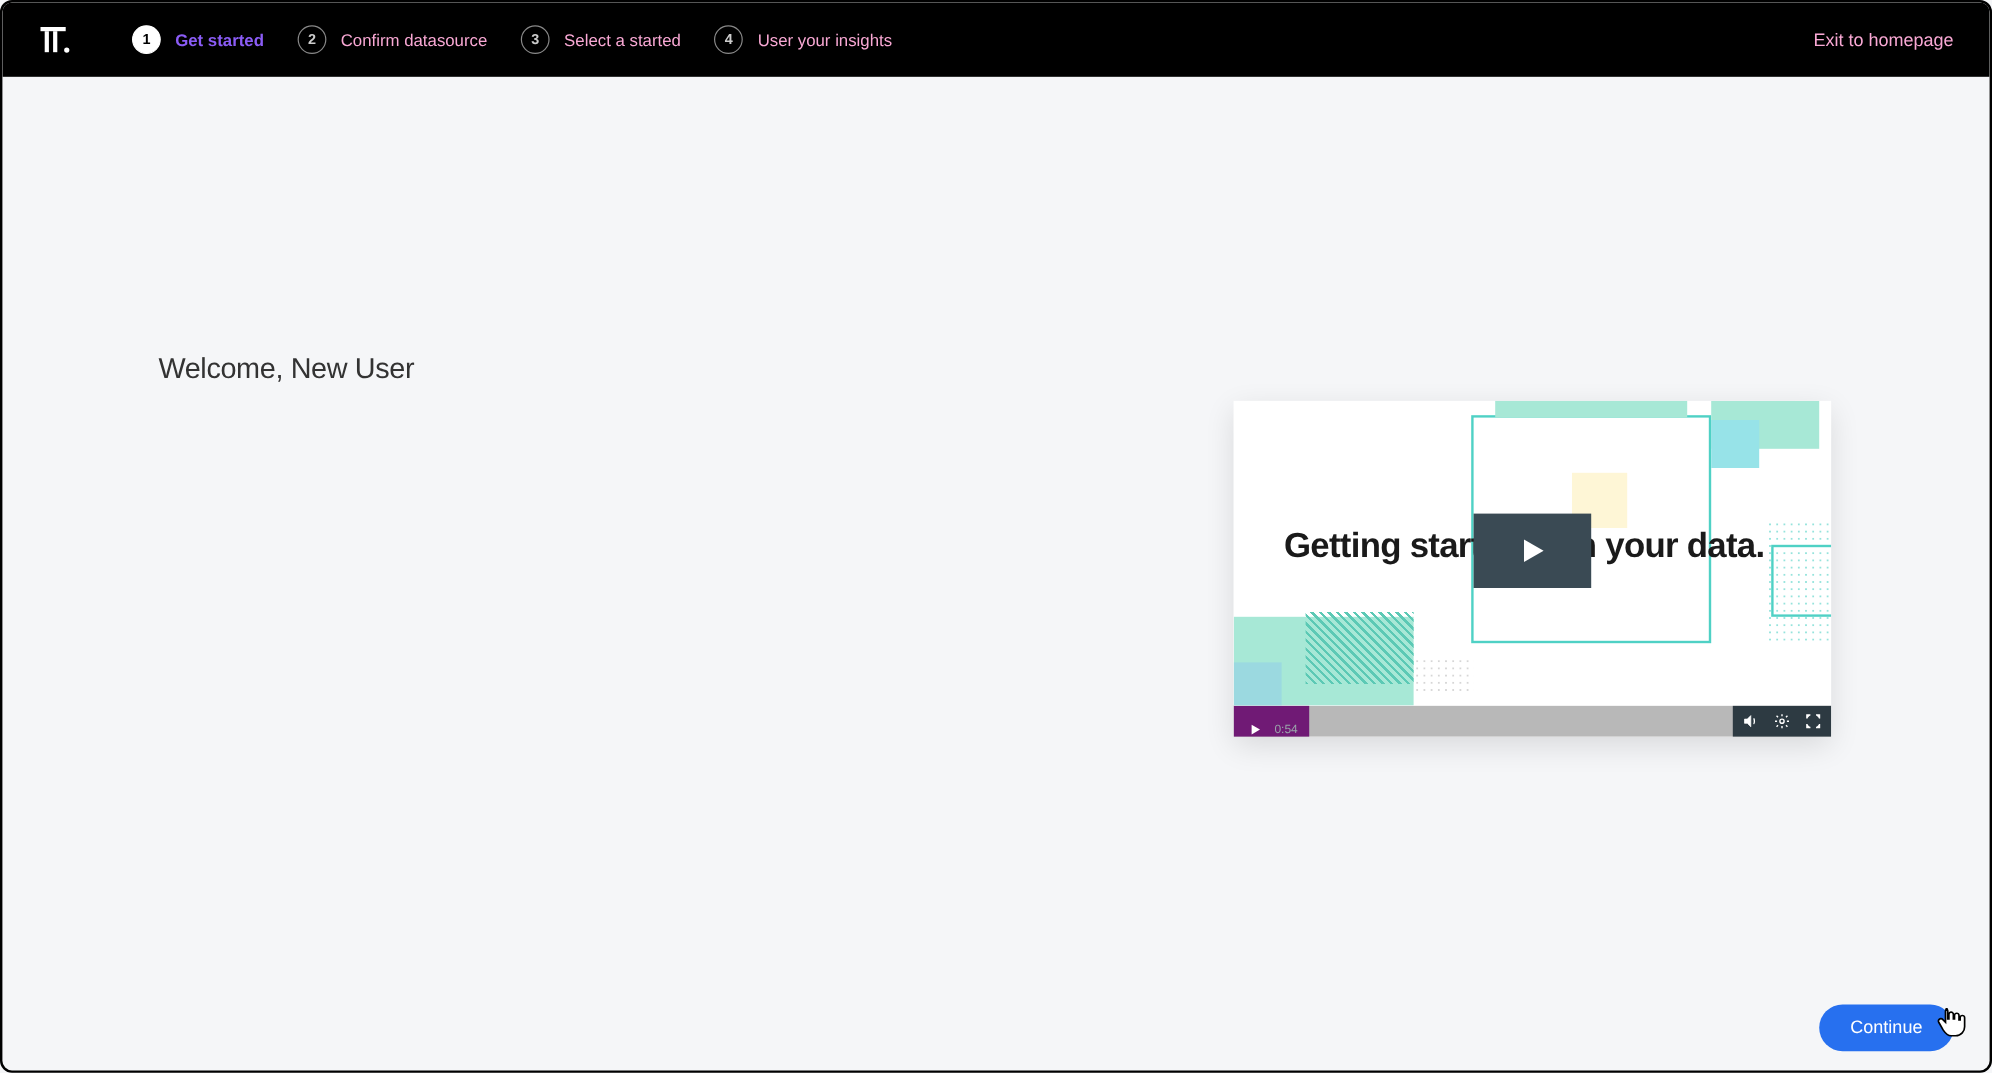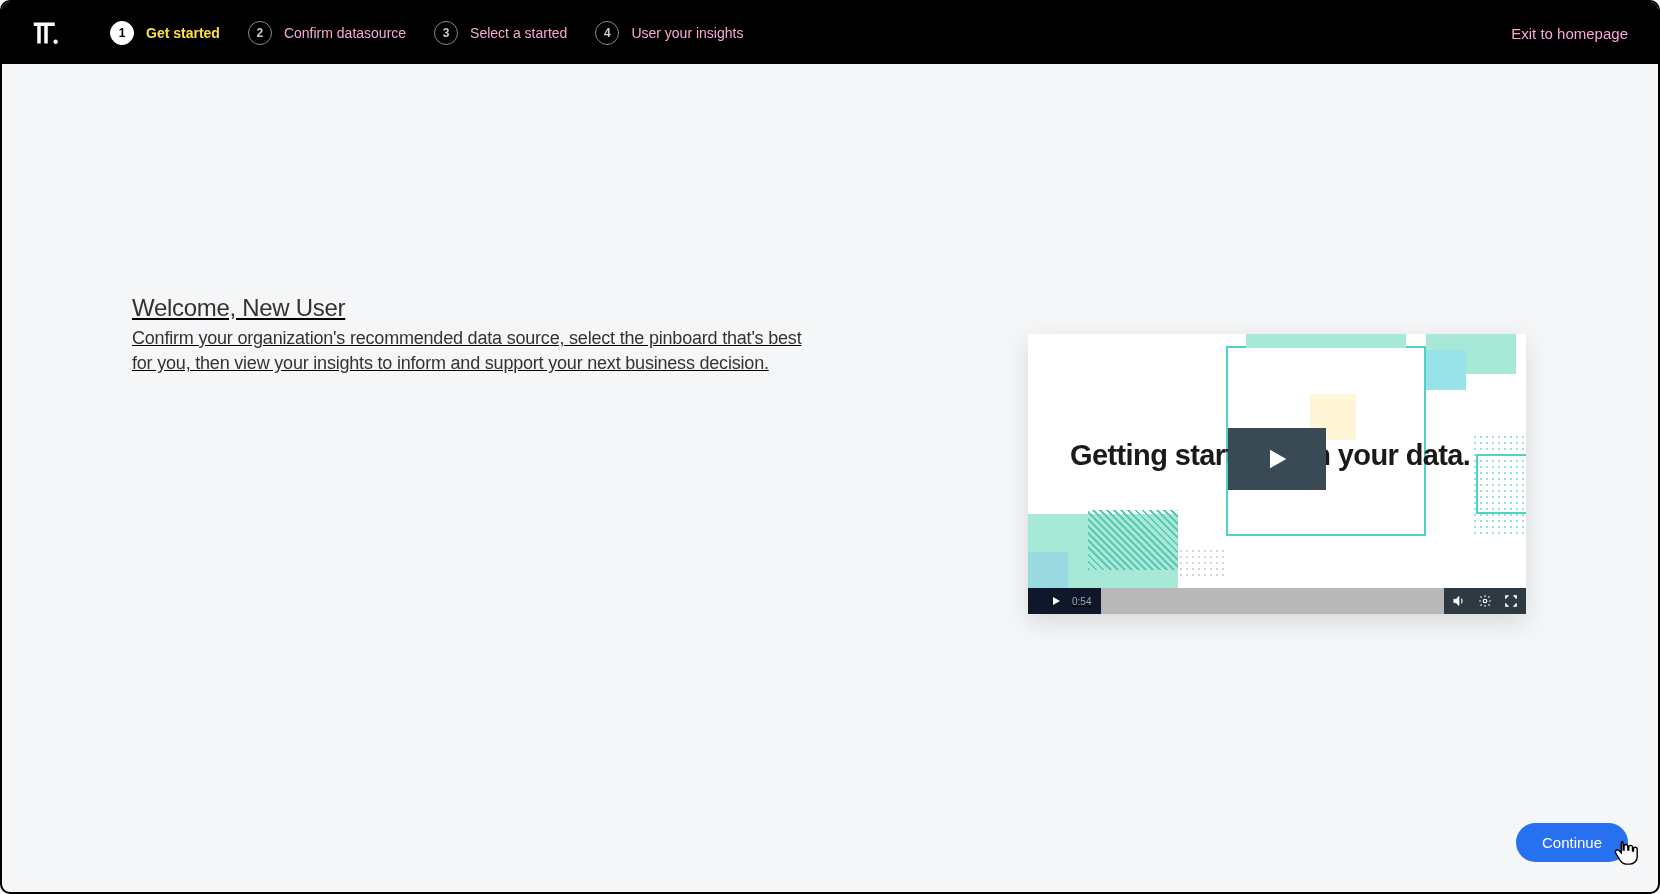--- a/index.html
+++ b/index.html
@@ -62,33 +62,32 @@
     .step.active .step-num {
       background: #fff;
       color: #000;
       border-color: #fff;
     }
     .step-label {
       font-size: 14px;
       color: #f9a8d4;
     }
     .step.active .step-label {
-      color: #fde047;
+      color: #8b5cf6;
       font-weight: 600;
     }
     .exit-link {
       font-size: 15px;
       color: #f9a8d4;
       cursor: pointer;
     }
     .main {
       display: flex;
       padding: 230px 130px 0 130px;
       gap: 76px;
-      text-decoration: underline;
     }
     .left-col {
       flex: 0 0 700px;
     }
     .welcome {
       font-size: 24px;
       color: #333;
       font-weight: 500;
       margin-bottom: 4px;
       letter-spacing: -0.3px;
@@ -165,25 +164,25 @@
       z-index: 6;
     }
     .play-overlay svg { width: 28px; height: 28px; fill: #fff; }
     .video-controls {
       height: 26px;
       background: #b8b8b8;
       display: flex;
       align-items: center;
     }
     .vc-left {
-      background: #0f172a;
+      background: #701a75;
       height: 100%;
       display: flex;
-      align-items: center;
-      padding: 0 10px 0 22px;
+      align-items: flex-end;
+      padding: 0 10px 0 12px;
       gap: 10px;
     }
     .vc-play { cursor: pointer; display: flex; }
     .vc-play svg { width: 12px; height: 12px; fill: #fff; }
     .vc-time {
       font-size: 10px;
       color: #9aa5ab;
     }
     .vc-right {
       margin-left: auto;
@@ -196,21 +195,21 @@
     }
     .vc-icon {
       cursor: pointer;
       display: flex;
       color: #fff;
     }
     .vc-icon svg { width: 14px; height: 14px; fill: #fff; stroke: #fff; }
     .continue-btn {
       position: absolute;
       right: 30px;
-      bottom: 30px;
+      bottom: 16px;
       background: #2770ef;
       color: #fff;
       border: none;
       padding: 11px 26px;
       border-radius: 20px;
       font-size: 15px;
       cursor: pointer;
     }
     .cursor-hand {
       position: absolute;
@@ -249,21 +248,20 @@
       <div class="step-num">4</div>
       <div class="step-label">User your insights</div>
     </div>
   </div>
   <div class="exit-link">Exit to homepage</div>
 </div>
 
 <div class="main">
   <div class="left-col">
     <div class="welcome">Welcome, New User</div>
-    <div class="description">Confirm your organization's recommended data source, select the pinboard that's best for you, then view your insights to inform and support your next business decision.</div>
   </div>
   <div class="right-col">
     <div class="video-card">
       <div class="video-body">
         <div class="deco teal-border"></div>
         <div class="deco teal-sq-1"></div>
         <div class="deco teal-sq-2"></div>
         <div class="deco teal-sq-3"></div>
         <div class="deco yellow-sq"></div>
         <div class="deco dots"></div>

